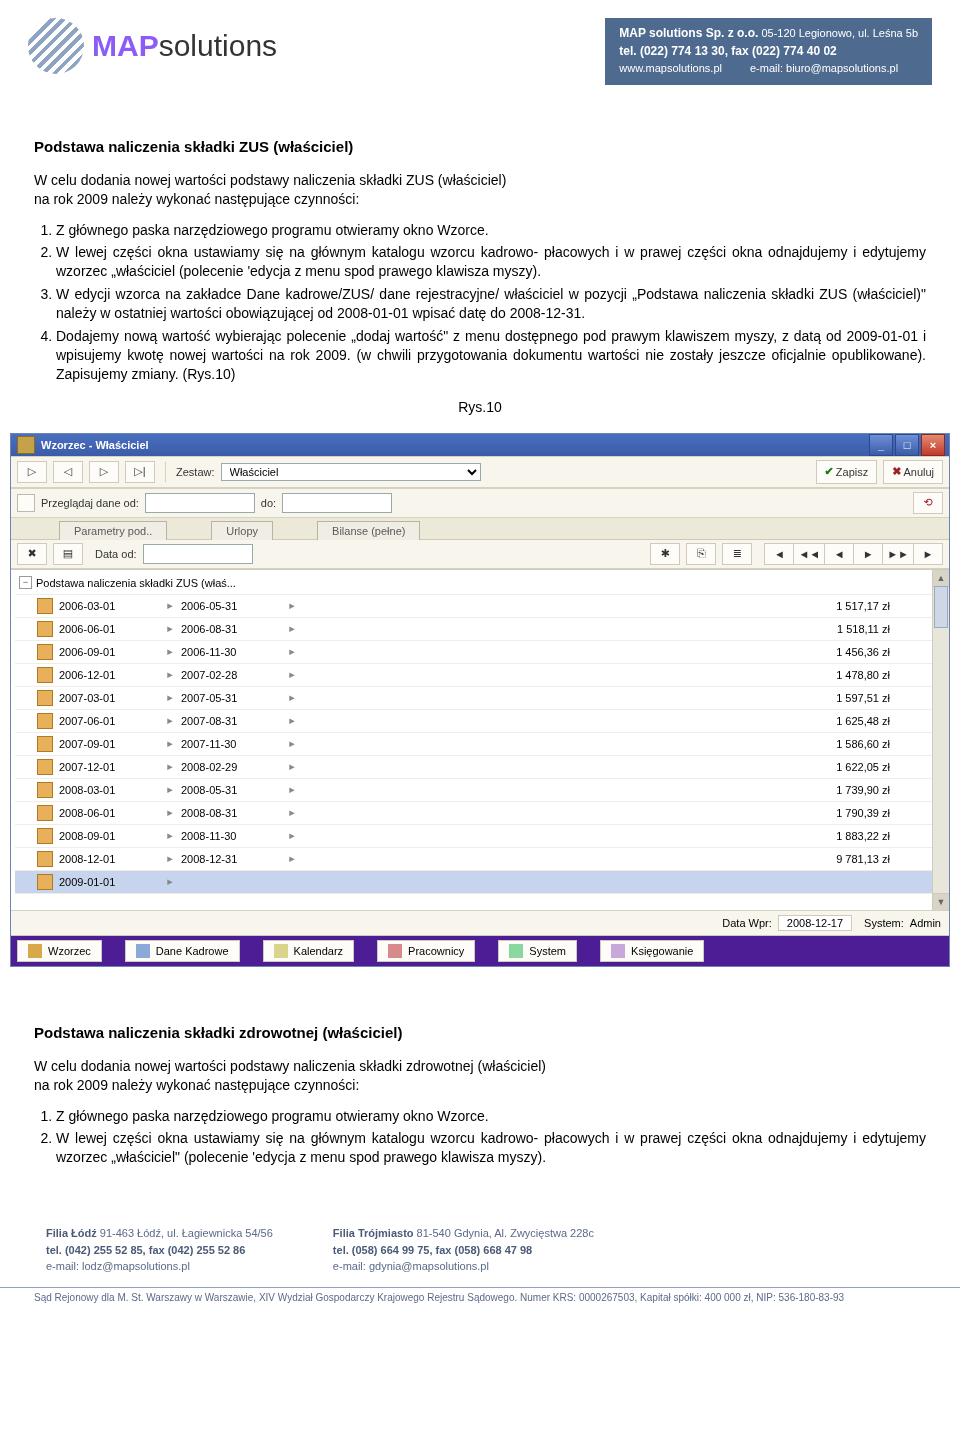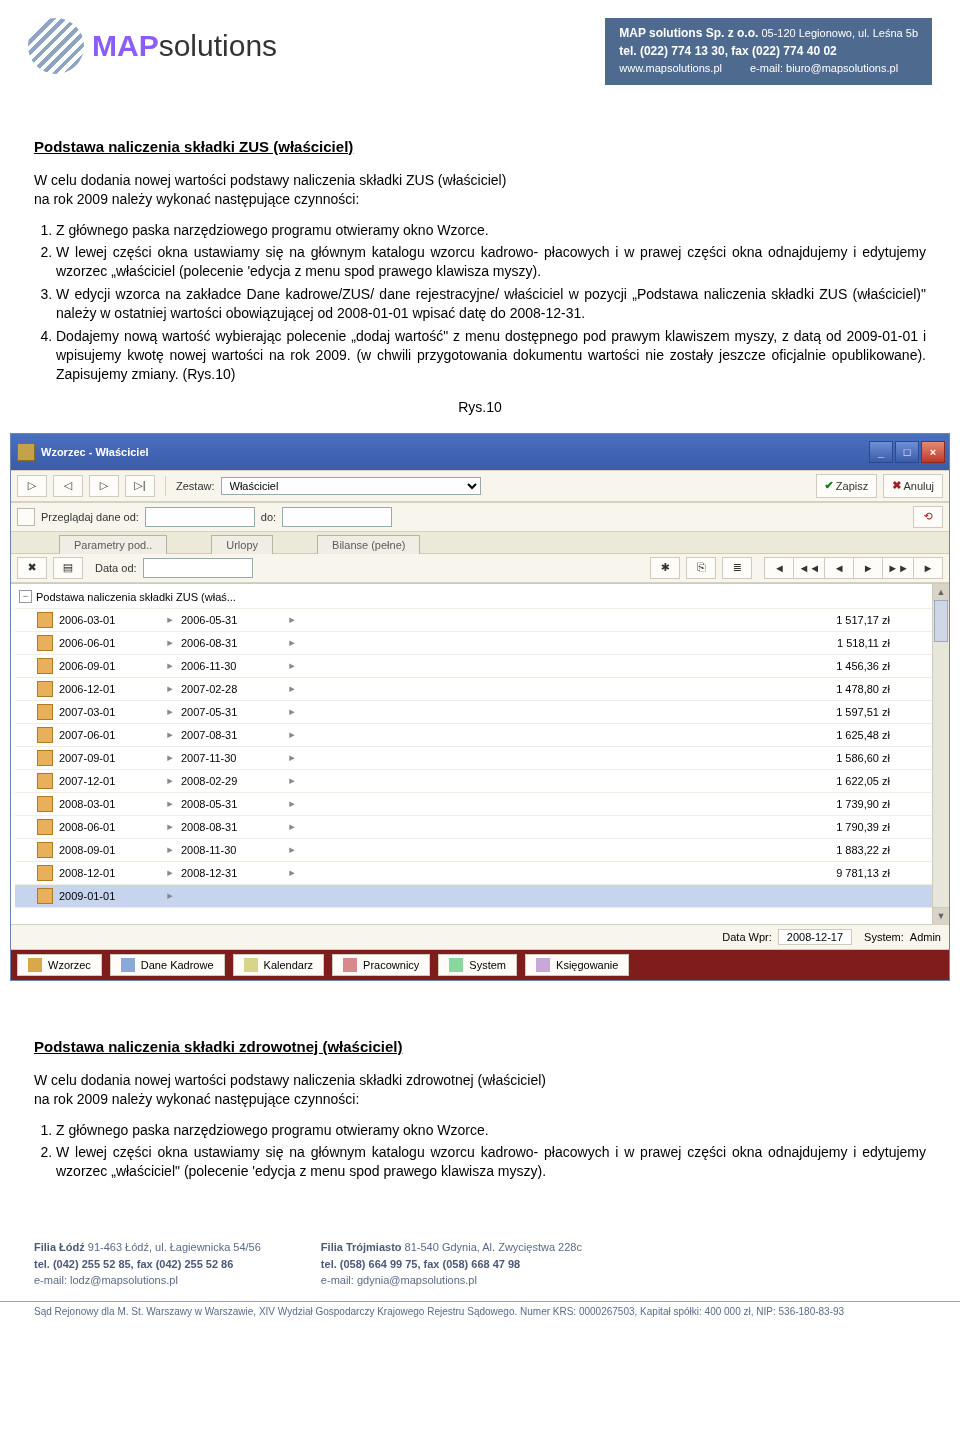--- a/index.html
+++ b/index.html
@@ -40,40 +40,40 @@
   .contact-box .row1 b { font-size: 12px; }
   .contact-box .row2 { font-size: 12px; font-weight: 700; }
   .contact-box .row3 { display: flex; gap: 28px; font-size: 11px; }
   
   .doc {
     padding: 18px 34px 10px 34px;
     font-size: 14px;
     line-height: 1.35;
   }
   .doc h2 {
-    font-size: 15px; font-weight: 700; margin: 22px 0 14px 0; text-decoration: underline;
+    font-size: 15px; font-weight: 700; margin: 22px 0 14px 0;
   }
   .doc p { margin: 6px 0 12px 0; }
   .doc ol { margin: 6px 0 14px 22px; padding: 0; }
   .doc ol li { margin-bottom: 4px; text-align: justify; }
   .fig-caption { text-align: center; margin: 10px 0 6px 0; }
 
   
   .app-outer { padding: 0 0 0 0; }
   .app-window {
     width: 938px;
     margin: 0 auto;
     border: 1px solid #6b84b0;
     background: #ece9d8;
     font-family: Tahoma, Verdana, sans-serif;
     font-size: 11px;
     box-shadow: 0 0 0 1px #8ea3c8 inset;
   }
   .titlebar {
-    height: 36px;
+    height: 22px;
     background: linear-gradient(#4a6fbf, #3a5ca8);
     color: #fff;
     display: flex;
     align-items: center;
     padding: 0 4px 0 6px;
     font-weight: 700;
   }
   .titlebar .t-icon {
     width: 16px; height: 16px; background: #c5a24a; margin-right: 6px; border: 1px solid #8a6d20;
   }
@@ -218,41 +218,42 @@
     display: flex; align-items: center;
     padding: 4px 8px;
     gap: 12px;
     justify-content: flex-end;
   }
   .status-row .field { display:flex; align-items:center; gap:6px; }
   .status-row .val { background:#fff; border:1px solid #cfcabc; padding:1px 8px; }
 
   .footer-tabs {
     border-top: 1px solid #cfcabc;
-    background: #7f1d1d;
+    background: #4c1d95;
     display: flex;
     padding: 4px 6px;
-    gap: 8px;
+    gap: 23px;
   }
   .footer-tab {
     border: 1px solid #cfcabc;
     background: #fdfcf8;
     padding: 3px 10px;
     display: flex; align-items: center; gap: 6px;
     font-size: 11px;
   }
   .ft-icon { width: 14px; height: 14px; display:inline-block; }
 
   
   .page-footer {
     display: flex;
     gap: 60px;
     padding: 34px 34px 6px 34px;
     font-size: 11px;
     color: #5a6a88;
+    margin-left: 12px;
   }
   .page-footer .col { line-height: 1.5; }
   .page-footer b { color: #4a5a78; }
   .legal {
     padding: 4px 34px 18px 34px;
     border-top: 1px solid #8fa4c2;
     font-size: 10px;
     color: #5a6a88;
     margin-top: 6px;
   }

